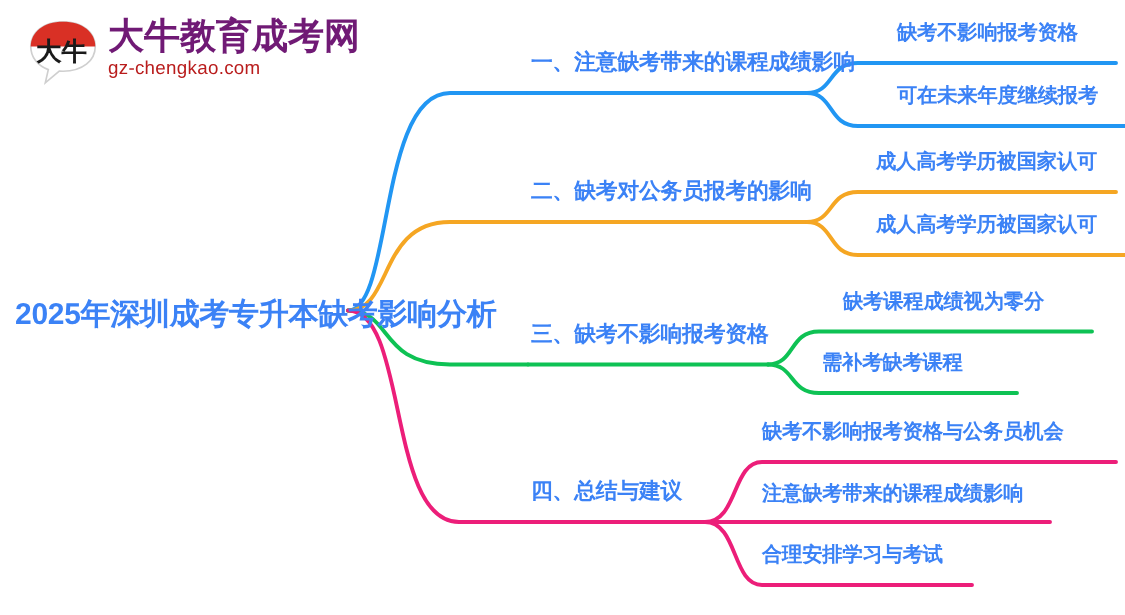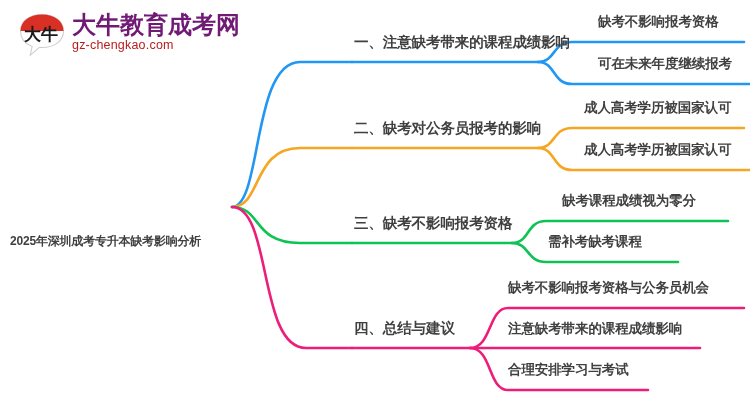--- a/index.html
+++ b/index.html
@@ -64,28 +64,27 @@
     left: 0;
     top: 0;
     width: 750px;
     height: 410px;
   }
 
   
   .node {
     position: absolute;
     white-space: nowrap;
-    color: #404040;
+    color: #3b82f6;
     line-height: 1;
   }
   .node-root {
-    font-size: 12px;
+    font-size: 20px;
     font-weight: bold;
     letter-spacing: -0.2px;
-    margin-top: 35px;
   }
   .node-branch {
     font-size: 14.5px;
     font-weight: bold;
     letter-spacing: -0.1px;
   }
   .node-leaf {
     font-size: 13.5px;
     font-weight: bold;
     letter-spacing: -0.1px;

